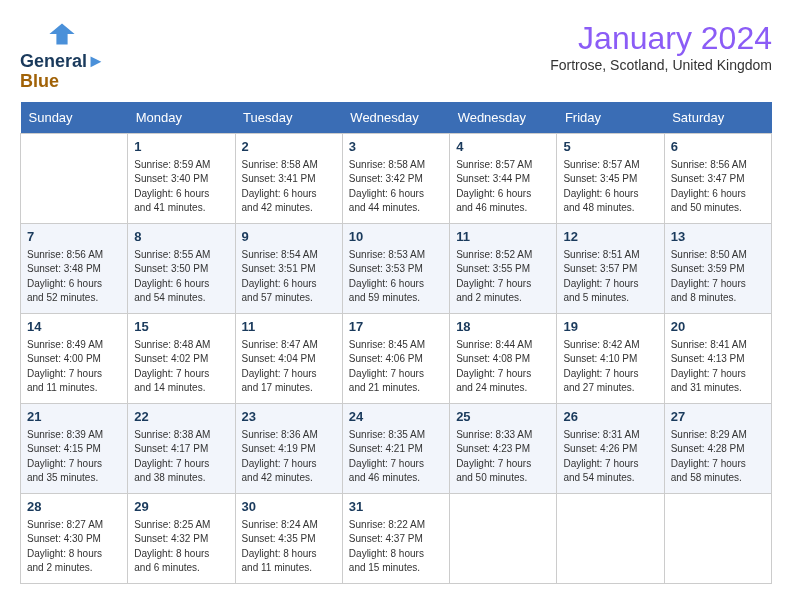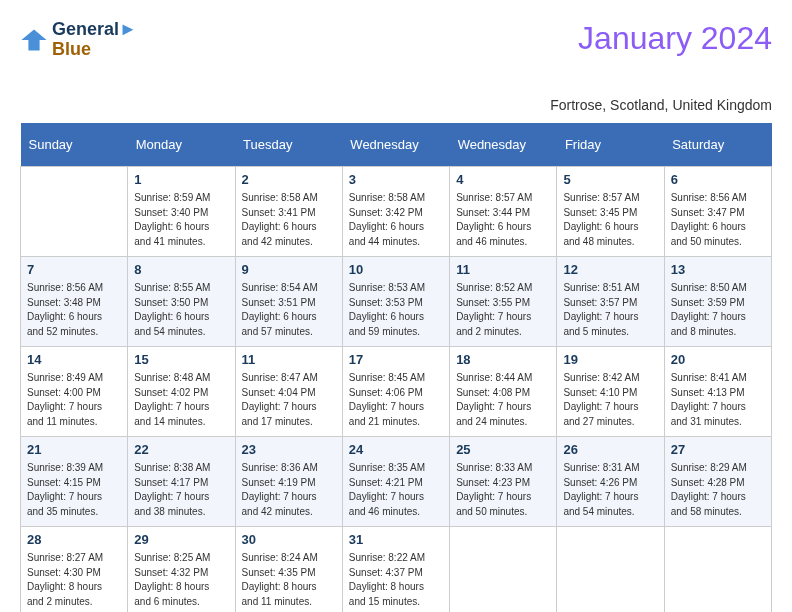--- a/index.html
+++ b/index.html
@@ -13,20 +13,21 @@
     .header {
       display: flex;
       justify-content: space-between;
       align-items: flex-start;
       margin-bottom: 10px;
     }
     .logo {
       display: flex;
       align-items: center;
       gap: 4px;
+      flex-direction: column;
     }
     .logo-text {
       font-size: 18px;
       font-weight: bold;
       color: #1a3a5c;
       line-height: 1.1;
     }
     .logo-text span {
       color: #4a90d9;
     }
@@ -38,31 +39,30 @@
       text-align: right;
     }
     .month-title {
       font-size: 32px;
       color: #8b5cf6;
       font-weight: normal;
     }
     .location {
       font-size: 14px;
       color: #333;
-      margin-top: 40px;
     }
     table {
       width: 100%;
       border-collapse: collapse;
       font-size: 11px;
     }
     thead th {
       background-color: #3a6db5;
       color: #fff;
-      padding: 14px 8px;
+      padding: 8px 8px;
       text-align: left;
       font-size: 13px;
       font-weight: normal;
     }
     tbody td {
       border: 1px solid #ccc;
       vertical-align: top;
       padding: 4px 6px;
       height: 90px;
       width: calc(100% / 7);

